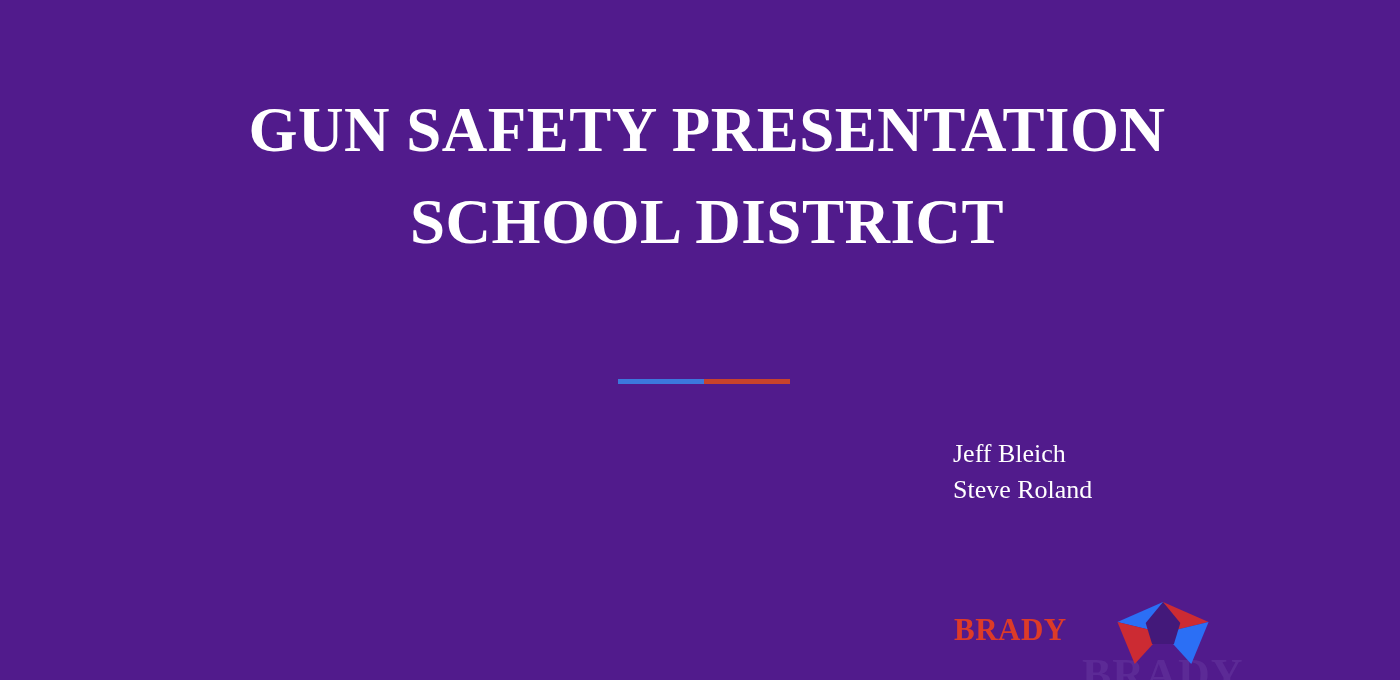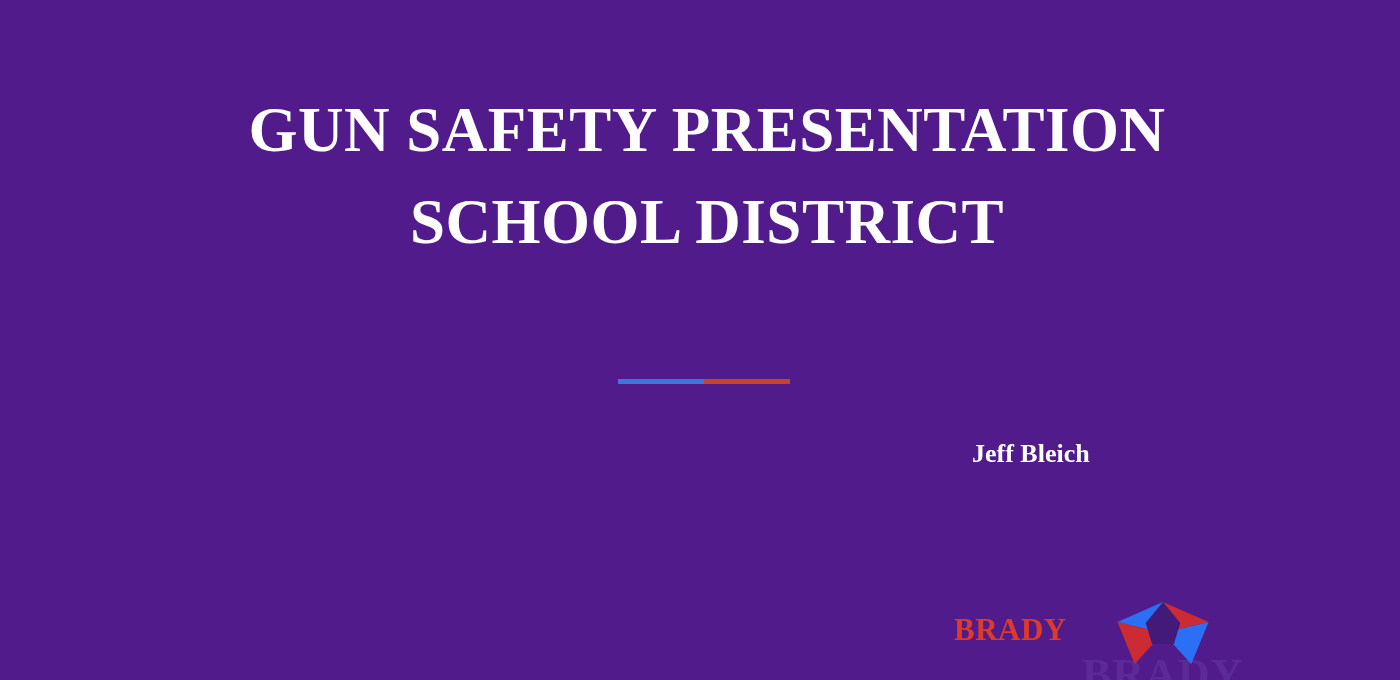--- a/index.html
+++ b/index.html
@@ -58,25 +58,24 @@
   
   #names-block {
     position: absolute;
     left: 953px;
     top: 436px;
   }
   .name-line {
     display: block;
     color: #FFFFFF;
     font-family: "Liberation Serif", serif;
-    font-weight: bold;
+    font-weight: normal;
     font-size: 26px;
     line-height: 35.5px;
     white-space: nowrap;
-    margin-left: 19px;
   }
 
   
   #logo-block {
     position: absolute;
     left: 950px;
     top: 605px;
     width: 300px;
     height: 75px;
   }
@@ -122,20 +121,21 @@
     <span class="title-line">SCHOOL DISTRICT</span>
   </div>
 
   <div id="divider">
     <div class="seg seg-blue"></div>
     <div class="seg seg-red"></div>
   </div>
 
   <div id="names-block">
     <span class="name-line">Jeff Bleich</span>
+    <span class="name-line">Steve Roland</span>
   </div>
 
   <div id="logo-block">
 
     <span id="logo-watermark">BRADY</span>
 
     <span id="logo-wordmark">BRADY</span>
 
     <svg id="logo-star" viewBox="0 0 100 68" xmlns="http://www.w3.org/2000/svg">
 

